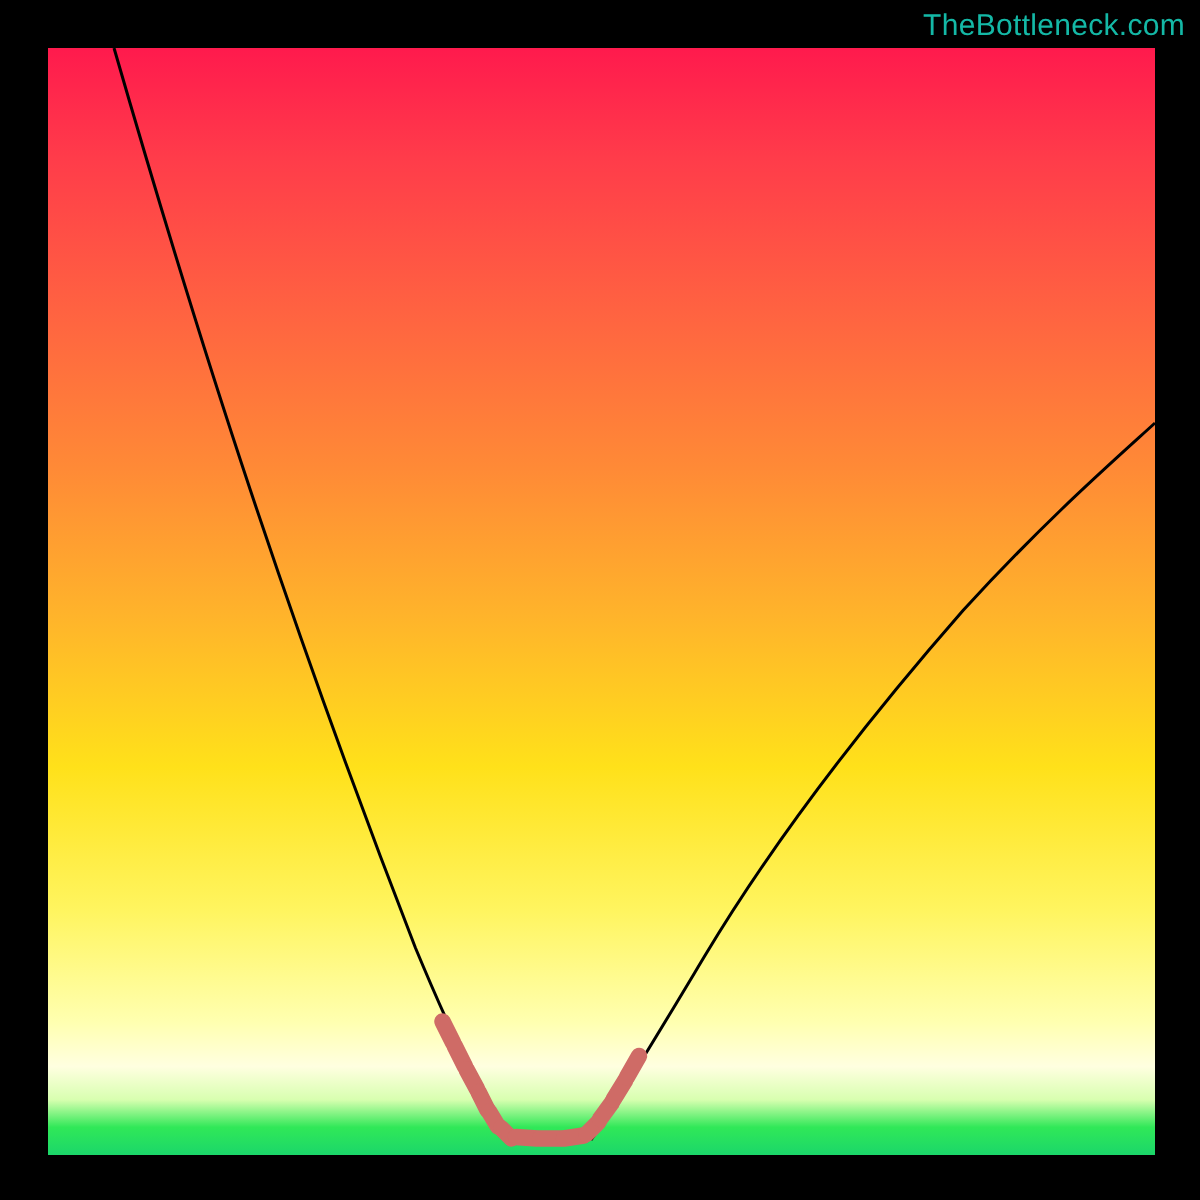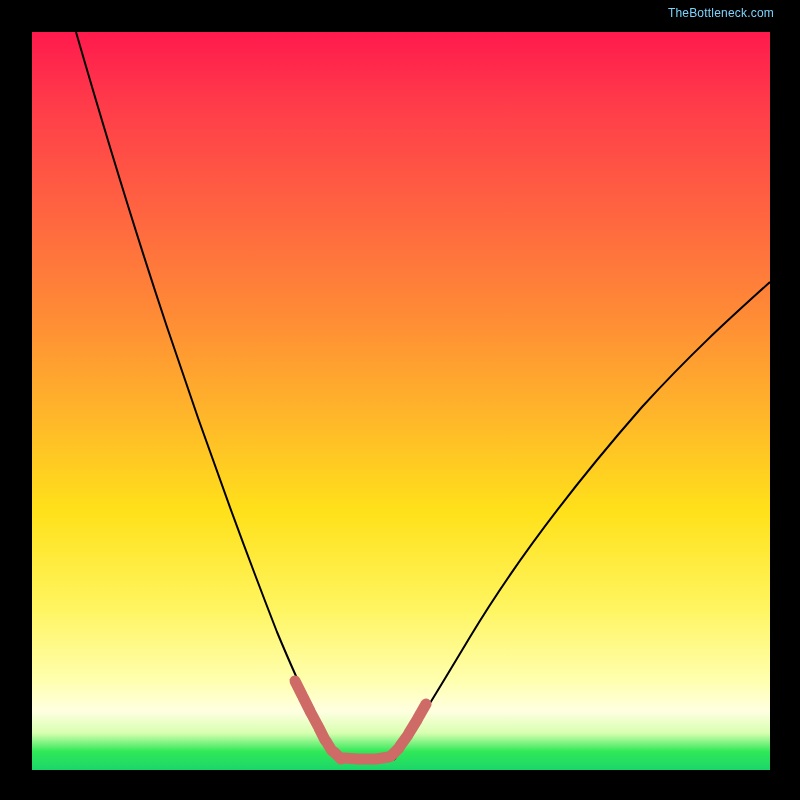--- a/index.html
+++ b/index.html
@@ -38,23 +38,23 @@
       #ffffb0 88%,
       #ffffe0 92%,
       #d8ffb0 95%,
       #30e858 97.5%,
       #1bd66a 100%
     );
   }
   .watermark {
     position: absolute;
     top: 6px;
-    right: 26px;
-    color: #7dd3fc;
-    font-size: 12px;
+    right: 10px;
+    color: #14b8a6;
+    font-size: 20px;
     font-weight: 500;
     letter-spacing: 0.2px;
     user-select: none;
   }
   svg.curves {
     position: absolute;
     left: 0;
     top: 0;
     width: 738px;
     height: 738px;

